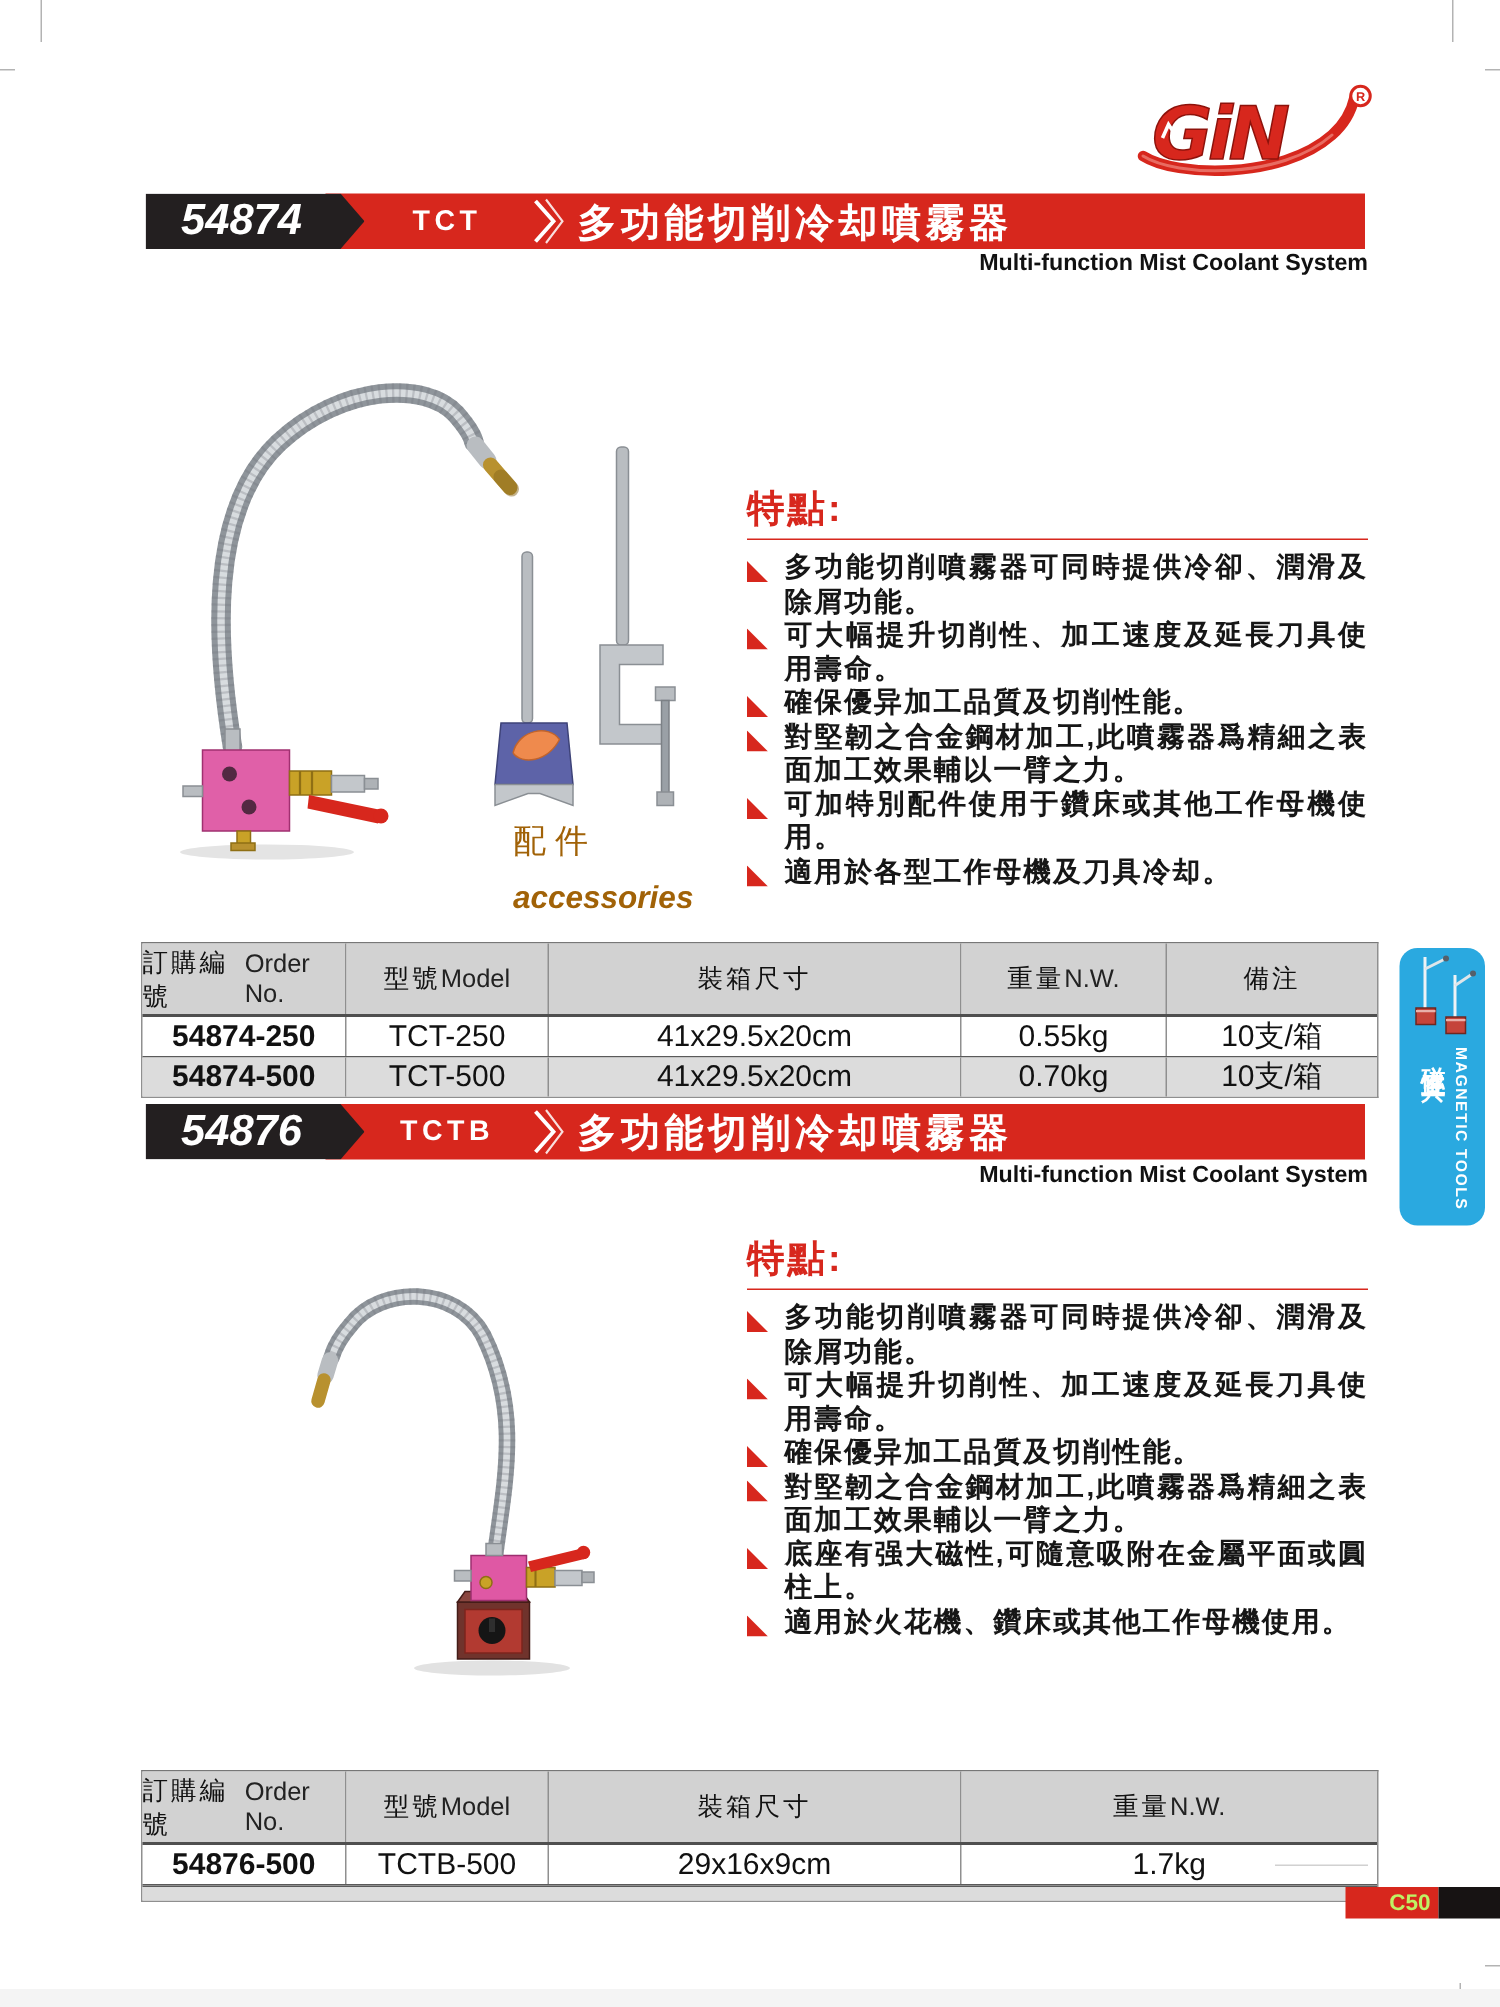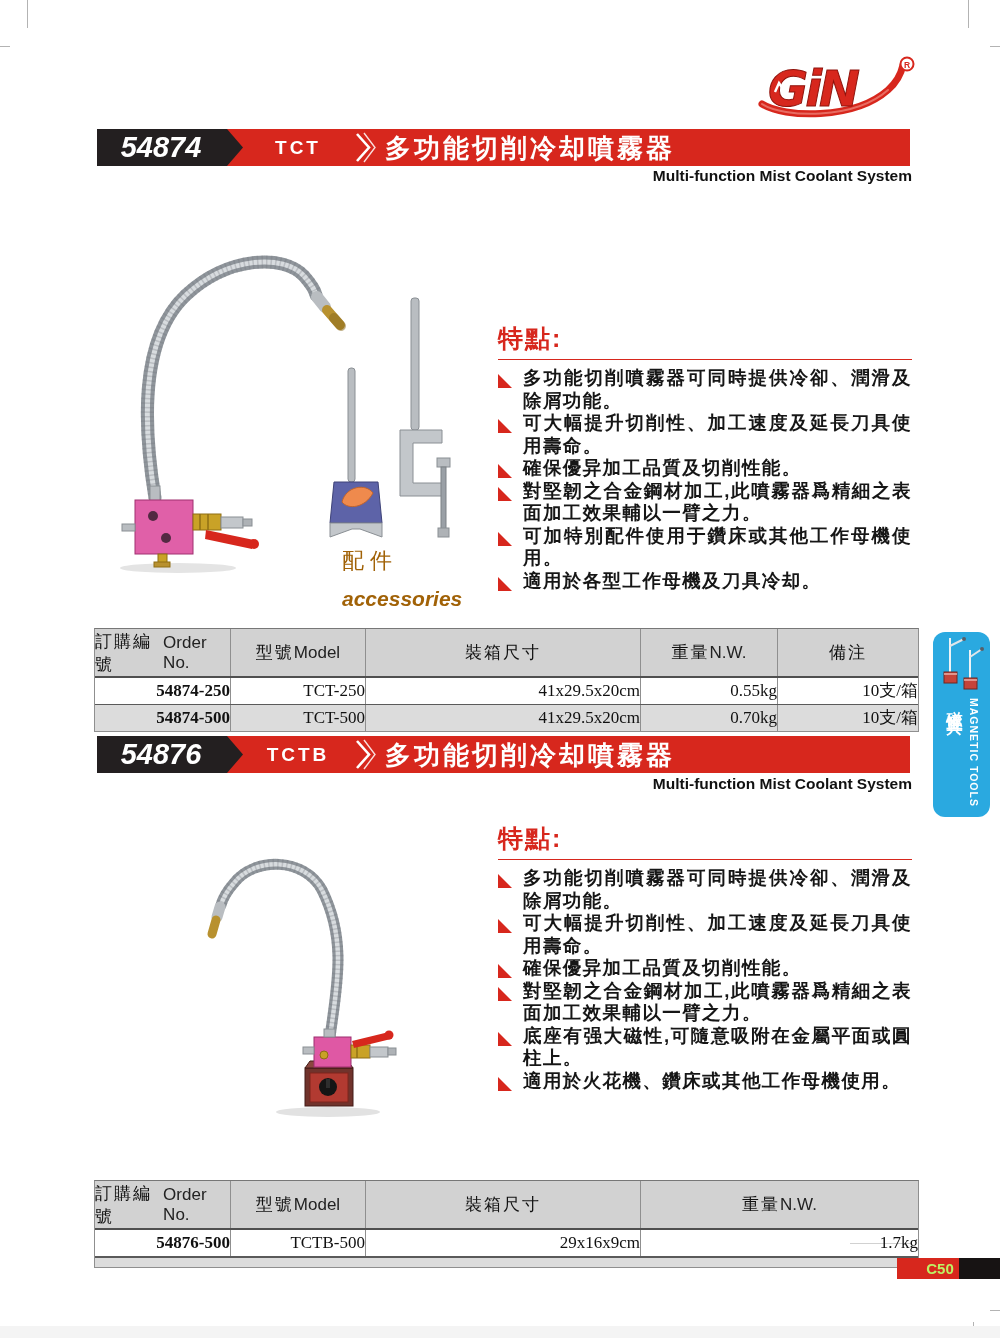--- a/index.html
+++ b/index.html
@@ -41,22 +41,22 @@
   .spec .thead,.spec .trow{display:grid;}
   .t1 .thead,.t1 .trow{grid-template-columns:136px 135px 275px 137px 140px;}
   .t2 .thead,.t2 .trow{grid-template-columns:136px 135px 275px 277px;}
   .spec .th{background:#d2d2d2;height:47px;display:flex;flex-direction:row;justify-content:center;
             align-items:center;border-right:1px solid #8f8f8f;}
   .spec .th:last-child,.spec .td:last-child{border-right:none;}
   .spec .thead{border-bottom:2px solid #4f4f4f;}
   .spec .th .zh{font-size:17px;color:#111;letter-spacing:2px;}
   .spec .th .en{font-size:17px;color:#222;margin-top:1px;}
   .spec .th .en:empty{display:none;}
-  .spec .td{height:26px;line-height:26px;text-align:right;font-size:17px;color:#111;
-            border-right:1px solid #8f8f8f;font-family:Liberation Serif, serif;}
+  .spec .td{height:26px;line-height:26px;text-align:center;font-size:20px;color:#111;
+            border-right:1px solid #8f8f8f;}
   .spec .trow{border-bottom:1px solid #5a5a5a;}
   .spec .trow:last-of-type{border-bottom:none;}
   .spec .trow .td:first-child{font-weight:bold;}
   .r-gray .td{background:#dcdcdc;}
   .spec .strip{height:9px;background:#dcdcdc;border-top:1px solid #5a5a5a;}
   
   .sidetab{position:absolute;left:933px;top:632px;width:57px;height:185px;background:#2aa9e0;
            border-radius:12px;display:flex;flex-direction:column;align-items:center;}
   .sidetab .vtxt{display:flex;flex-direction:row;align-items:flex-start;justify-content:center;gap:3px;margin-top:2px;}
   .sidetab .zh{writing-mode:vertical-rl;text-orientation:upright;color:#fff;font-size:16px;

